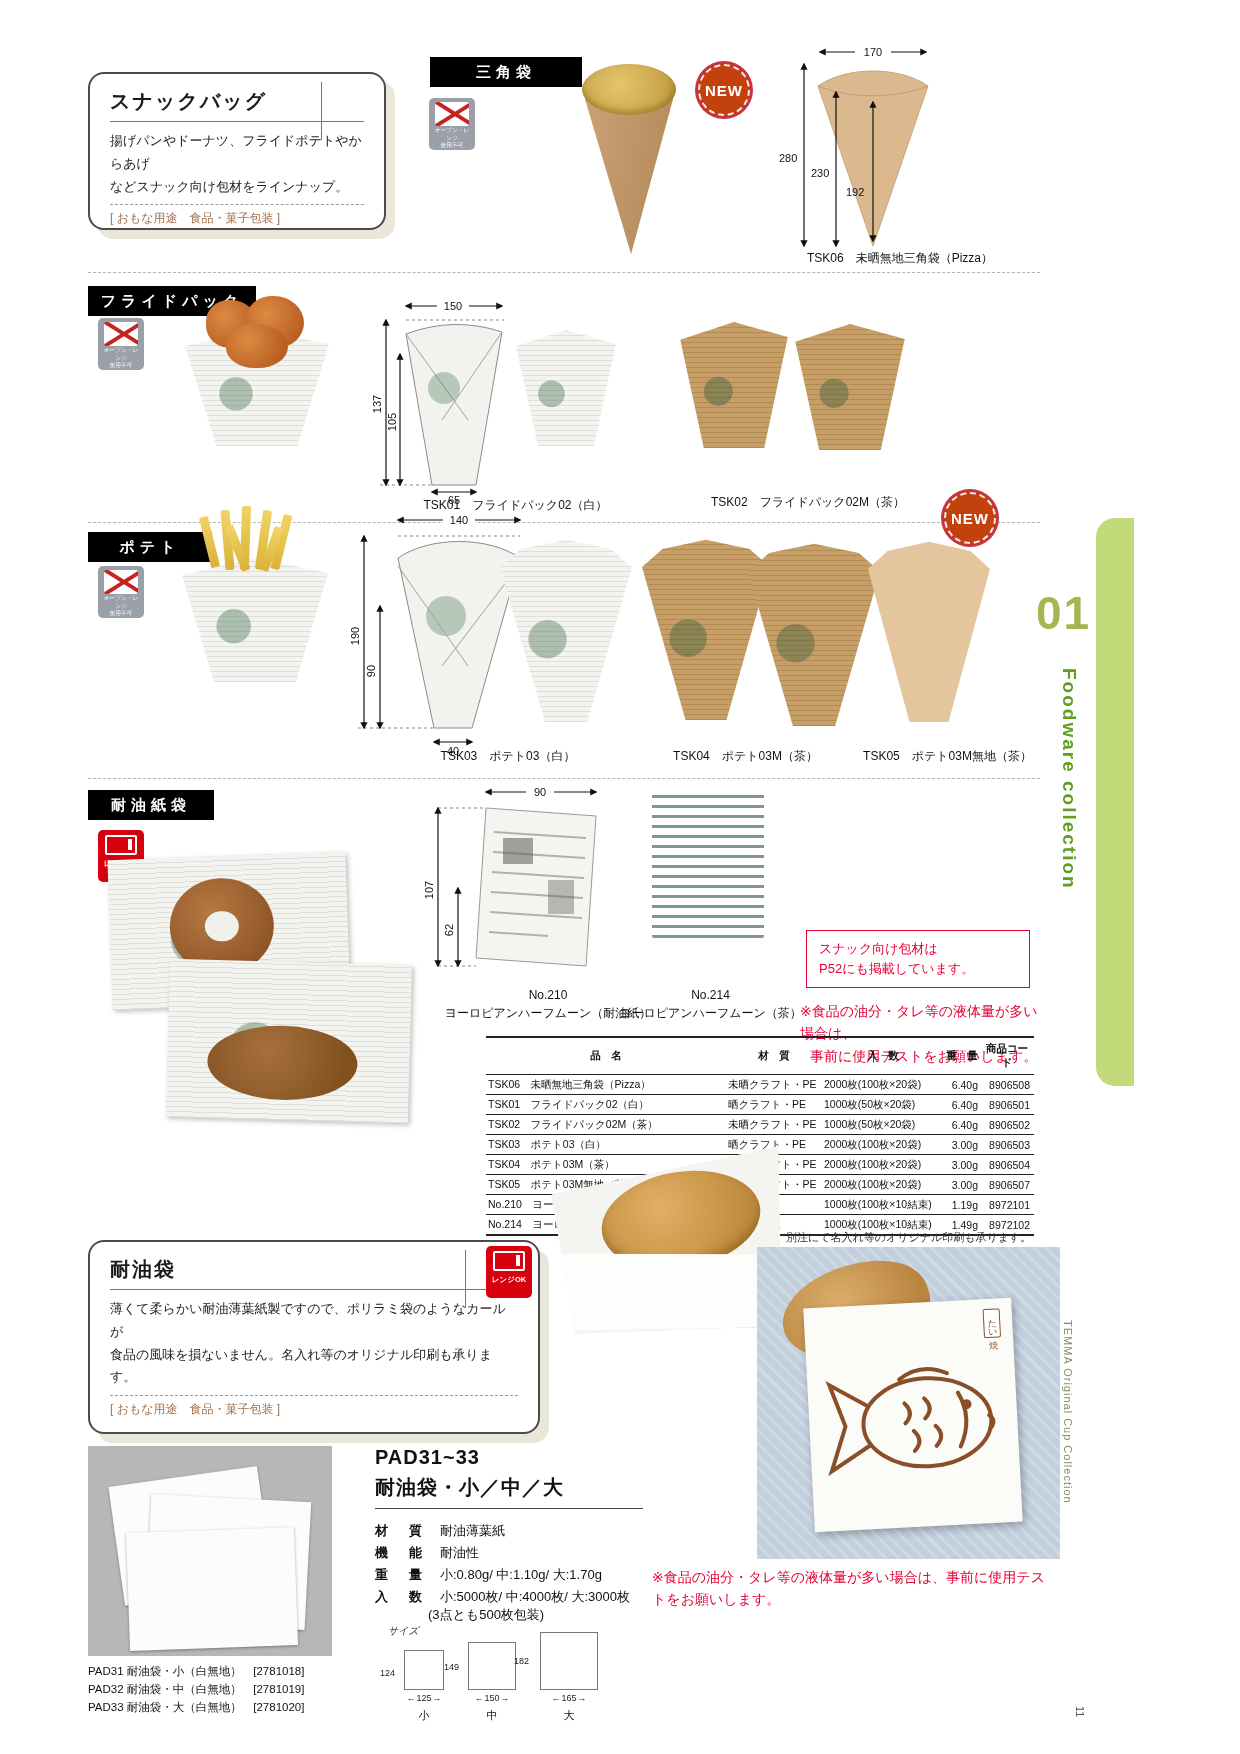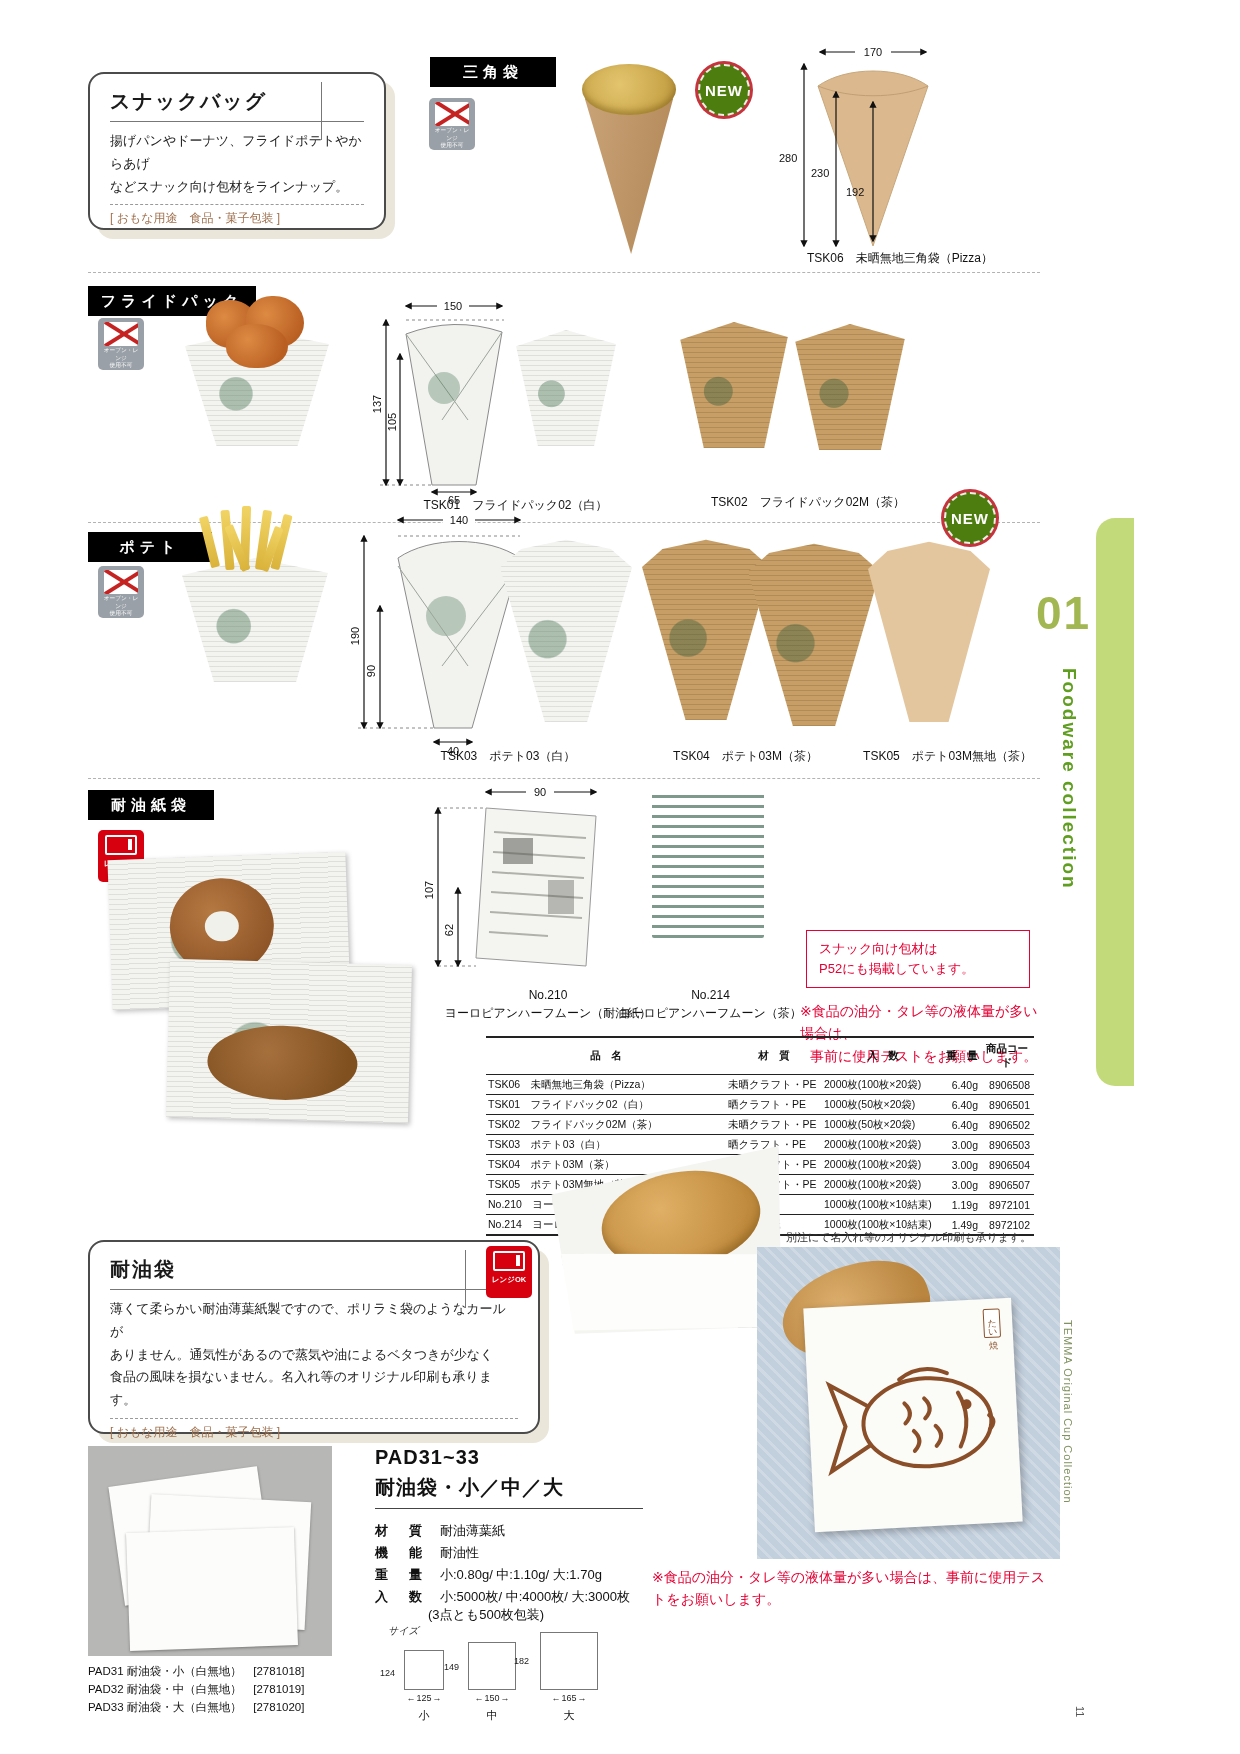--- a/index.html
+++ b/index.html
@@ -14,21 +14,21 @@
   
   .card{position:absolute;background:#fff;border:2px solid #4b4b4b;border-radius:16px;
         box-shadow:9px 9px 0 #eae7da;padding:12px 20px 10px 20px;box-sizing:border-box;}
   .card h2{margin:2px 0 6px 0;font-size:20px;letter-spacing:2px;}
   .card .rule{border-top:1px solid #777;margin:4px 0 8px 0;}
   .card .desc{font-size:13px;line-height:1.75;color:#222;}
   .card .dashrule{border-top:1px dashed #9a9a9a;margin:6px 0 5px 0;}
   .card .usage{font-size:12px;color:#a0714f;}
   .card .vline{position:absolute;top:8px;width:1px;height:58px;background:#777;}
   
-  .newb{position:absolute;width:52px;height:52px;border-radius:50%;background:#4d7c0f;color:#fff;
+  .newb{position:absolute;width:52px;height:52px;border-radius:50%;background:#c2410c;color:#fff;
         display:flex;align-items:center;justify-content:center;font-size:15px;font-weight:bold;letter-spacing:1px;
         border:2px dashed rgba(255,255,255,.9);box-shadow:0 0 0 3px #c5333c;box-sizing:border-box;}
   
   .ovenng{position:absolute;width:46px;height:52px;background:#99a0a7;border-radius:5px;padding:3px 3px 2px 3px;box-sizing:border-box;text-align:center;}
   .ovenng .win{position:relative;width:34px;height:24px;margin:1px auto 1px auto;background:#fff;border-radius:2px;overflow:hidden;}
   .ovenng .win i{position:absolute;left:-4px;top:10px;width:48px;height:4px;background:#c52222;transform:rotate(32deg);}
   .ovenng .win i.b{transform:rotate(-32deg);}
   .ovenng .t{font-size:6px;color:#fff;line-height:1.25;transform:scale(.95);}
   
   .rangeok{position:absolute;width:46px;height:52px;background:#d7000f;border-radius:5px;padding:5px 3px 2px 3px;box-sizing:border-box;text-align:center;}
@@ -110,21 +110,21 @@
   <div class="card" style="left:88px;top:72px;width:298px;height:158px;">
     <div class="vline" style="right:62px;"></div>
     <h2>スナックバッグ</h2>
     <div class="rule"></div>
     <div class="desc">揚げパンやドーナツ、フライドポテトやからあげ</div>
     <div class="desc">などスナック向け包材をラインナップ。</div>
     <div class="dashrule"></div>
     <div class="usage">[ おもな用途　食品・菓子包装 ]</div>
   </div>
 
-  <div class="blabel" style="left:430px;top:57px;width:126px;">三角袋</div>
+  <div class="blabel" style="left:430px;top:57px;width:152px;">三角袋</div>
 
   <div class="ovenng" style="left:429px;top:98px;">
     <div class="win">
         <i></i>
         <i class="b"></i>
       </div>
     <div class="t"><span>オーブン・レンジ</span><br><span>使用不可</span></div>
   </div>
 
   <div class="photo" style="left:560px;top:56px;width:138px;height:198px;">
@@ -382,21 +382,20 @@
           <td class="c4">8972102</td>
         </tr>
       </tbody>
   </table>
 
   <div class="card" style="left:88px;top:1240px;width:452px;height:194px;">
     <h2>耐油袋</h2>
     <div class="vline" style="right:72px;"></div>
     <div class="rule"></div>
     <div class="desc">薄くて柔らかい耐油薄葉紙製ですので、ポリラミ袋のようなカールが</div>
-    <div class="desc">ありません。通気性があるので蒸気や油によるベタつきが少なく</div>
     <div class="desc">食品の風味を損ないません。名入れ等のオリジナル印刷も承ります。</div>
     <div class="dashrule"></div>
     <div class="usage">[ おもな用途　食品・菓子包装 ]</div>
   </div>
   <div class="rangeok" style="left:486px;top:1246px;">
     <div class="mw">
         <i></i>
       </div>
     <div class="t">レンジOK</div>
   </div>

